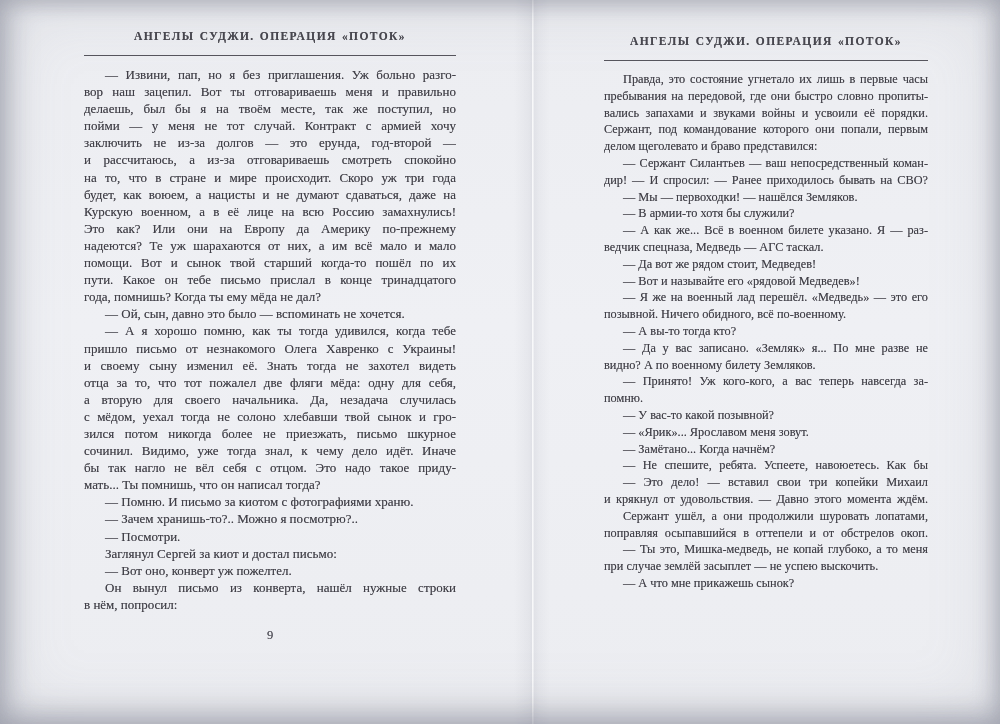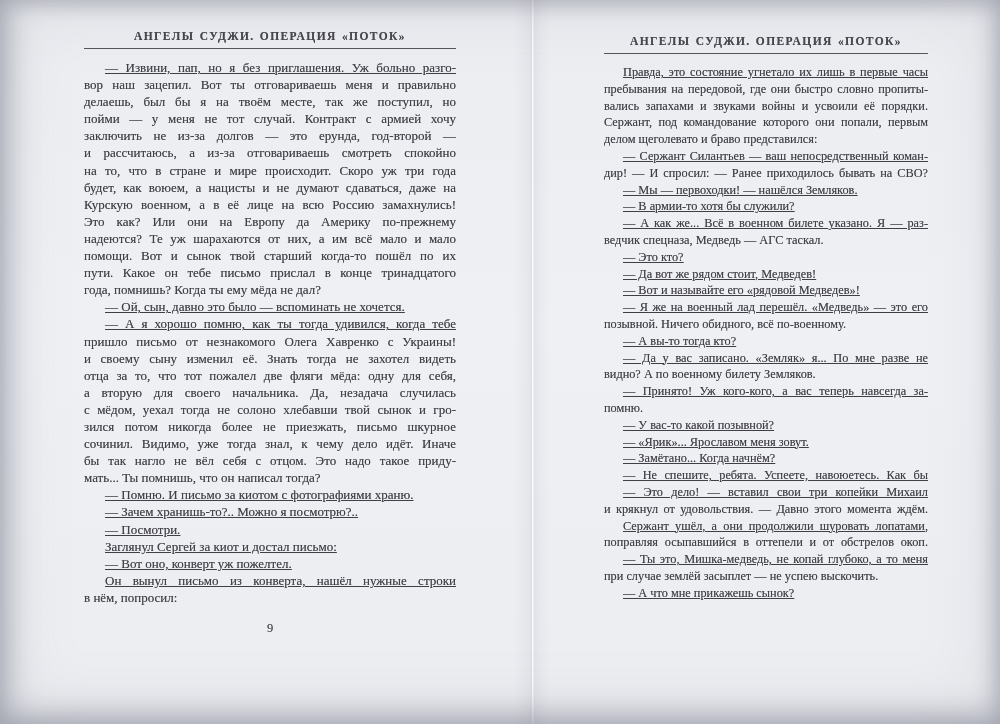--- a/index.html
+++ b/index.html
@@ -27,32 +27,32 @@
       rgba(148,150,165,.14) 56%,
       rgba(148,150,165,.07) 70%,
       rgba(148,150,165,0) 100%);
   }
   .page{position:absolute;z-index:2;color:#403f47;}
   .page-left{left:84px;top:30px;width:372px;}
   .page-right{left:604px;top:35px;width:324px;}
   .running-head{
     text-align:center;font-weight:bold;color:#46454d;
     font-size:11.5px;letter-spacing:1.4px;word-spacing:1px;
-    padding-bottom:6px;border-bottom:1.2px solid #56555d;
+    padding-bottom:13px;border-bottom:1.2px solid #56555d;
     text-shadow:0 0 .5px rgba(70,69,77,.6);
   }
   .textblock{margin-top:10px;}
   .line{
     height:17.1px;line-height:17.1px;font-size:13px;
     white-space:nowrap;overflow:hidden;
     text-shadow:0 0 .45px rgba(64,63,71,.55);
   }
   .page-right .line{height:16.8px;line-height:16.8px;font-size:12.3px;}
   .line.j{white-space:normal;text-align:justify;text-align-last:justify;}
-  .line.i{padding-left:21px;text-decoration:underline;}
+  .line.i{padding-left:21px;}
   .line.i.j{padding-left:0;text-indent:21px;}
   .page-right .line.i{padding-left:19px;}
   .page-right .line.i.j{padding-left:0;text-indent:19px;}
   .folio{
     text-align:center;font-size:12.5px;color:#4a4952;margin-top:15px;
     text-shadow:0 0 .45px rgba(64,63,71,.5);
   }
   .page-right .folio{margin-top:7px;}
 </style>
 </head>
@@ -106,21 +106,20 @@
       <div class="line j">пребывания на передовой, где они быстро словно пропиты-</div>
       <div class="line j">вались запахами и звуками войны и усвоили её порядки.</div>
       <div class="line j">Сержант, под командование которого они попали, первым</div>
       <div class="line">делом щеголевато и браво представился:</div>
       <div class="line j i">— Сержант Силантьев — ваш непосредственный коман-</div>
       <div class="line j">дир! — И спросил: — Ранее приходилось бывать на СВО?</div>
       <div class="line i">— Мы — первоходки! — нашёлся Земляков.</div>
       <div class="line i">— В армии-то хотя бы служили?</div>
       <div class="line j i">— А как же... Всё в военном билете указано. Я — раз-</div>
       <div class="line">ведчик спецназа, Медведь — АГС таскал.</div>
-      <div class="line i">— Это кто?</div>
       <div class="line i">— Да вот же рядом стоит, Медведев!</div>
       <div class="line i">— Вот и называйте его «рядовой Медведев»!</div>
       <div class="line j i">— Я же на военный лад перешёл. «Медведь» — это его</div>
       <div class="line">позывной. Ничего обидного, всё по-военному.</div>
       <div class="line i">— А вы-то тогда кто?</div>
       <div class="line j i">— Да у вас записано. «Земляк» я... По мне разве не</div>
       <div class="line">видно? А по военному билету Земляков.</div>
       <div class="line j i">— Принято! Уж кого-кого, а вас теперь навсегда за-</div>
       <div class="line">помню.</div>
       <div class="line i">— У вас-то какой позывной?</div>

